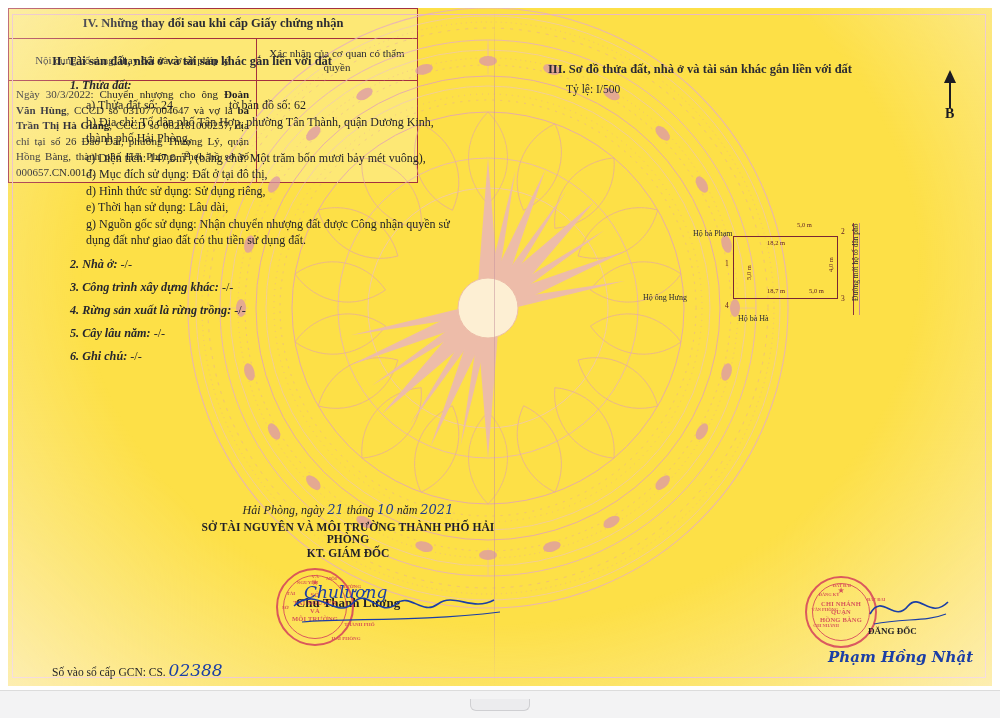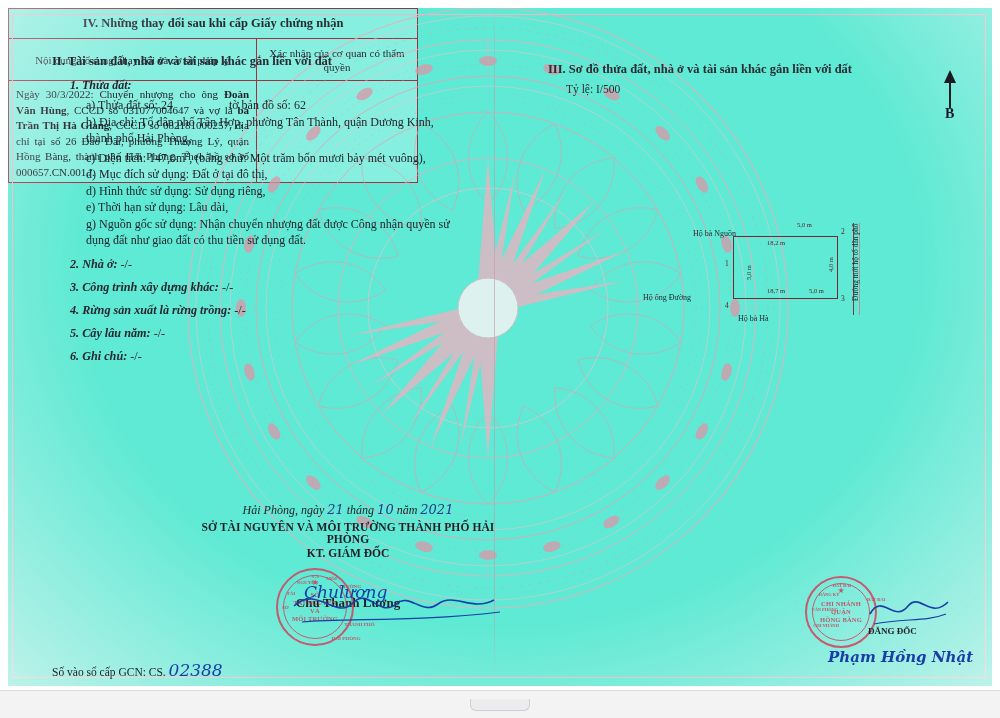--- a/index.html
+++ b/index.html
@@ -8,21 +8,21 @@
     width:1000px; height:718px;
     background:#ffffff;
     font-family:"Liberation Serif", serif;
     overflow:hidden;
     position:relative;
   }
 
   
   #sheet {
     position:absolute; left:8px; top:8px; width:984px; height:678px;
-    background:#5eead4;
+    background:#fde047;
     overflow:hidden;
   }
   #sheet:before{
     content:""; position:absolute; inset:0;
     background:
       radial-gradient(ellipse at 50% 38%, rgba(255,255,255,0) 0%, rgba(255,255,255,0) 60%, rgba(253,247,248,0.6) 100%);
     pointer-events:none; z-index:5;
   }
   
   #border-frame{
@@ -470,22 +470,22 @@
     <div class="ptnum" style="left:178px; top:101px;">3</div>
     <div class="ptnum" style="left:62px; top:108px;">4</div>
 
     <div class="dim" style="left:134px; top:28px;">5,0 m</div>
     <div class="dim" style="left:104px; top:46px;">18,2 m</div>
     <div class="dim" style="left:160px; top:68px; transform:rotate(-90deg);">4,0 m</div>
     <div class="dim" style="left:78px; top:76px; transform:rotate(-90deg);">5,0 m</div>
     <div class="dim" style="left:104px; top:94px;">18,7 m</div>
     <div class="dim" style="left:146px; top:94px;">5,0 m</div>
 
-    <div class="lbl" style="left:30px; top:36px;">Hộ bà Nguồn</div>
-    <div class="lbl" style="left:-20px; top:100px;">Hộ ông Đường</div>
+    <div class="lbl" style="left:30px; top:36px;">Hộ bà Phạm</div>
+    <div class="lbl" style="left:-20px; top:100px;">Hộ ông Hưng</div>
     <div class="lbl" style="left:75px; top:121px;">Hộ bà Hà</div>
   </div>
 
   <div id="sig" class="layer">
     <div class="place">
       <span>Hải Phòng, ngày</span>
       <span class="hand">21</span>
       <span>tháng</span>
       <span class="hand">10</span>
       <span>năm</span>

